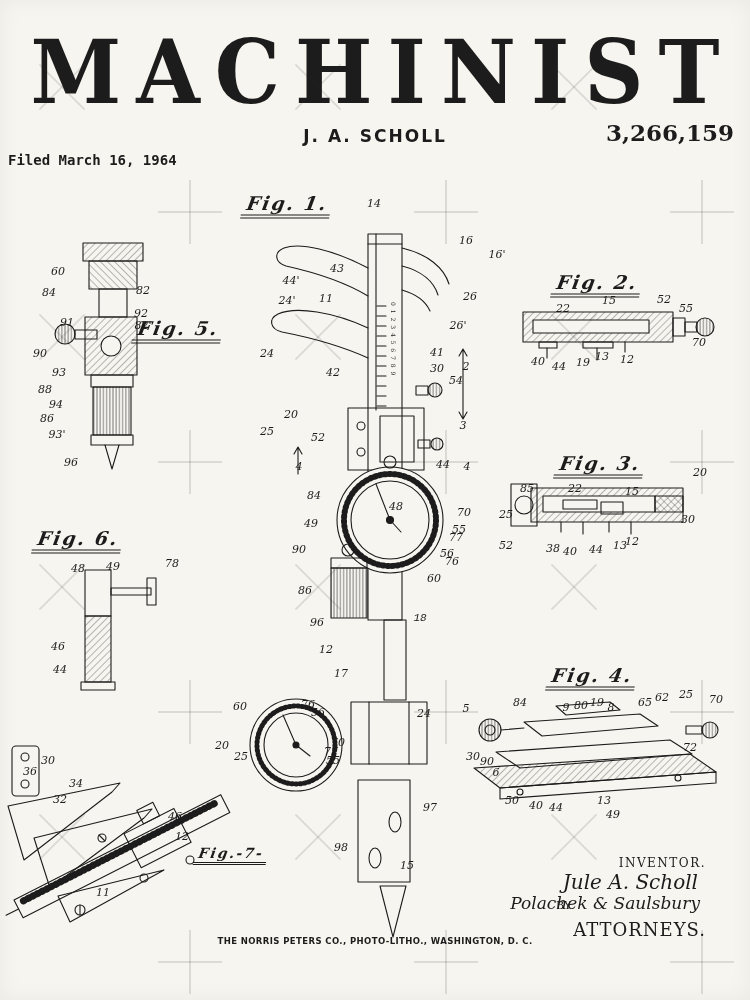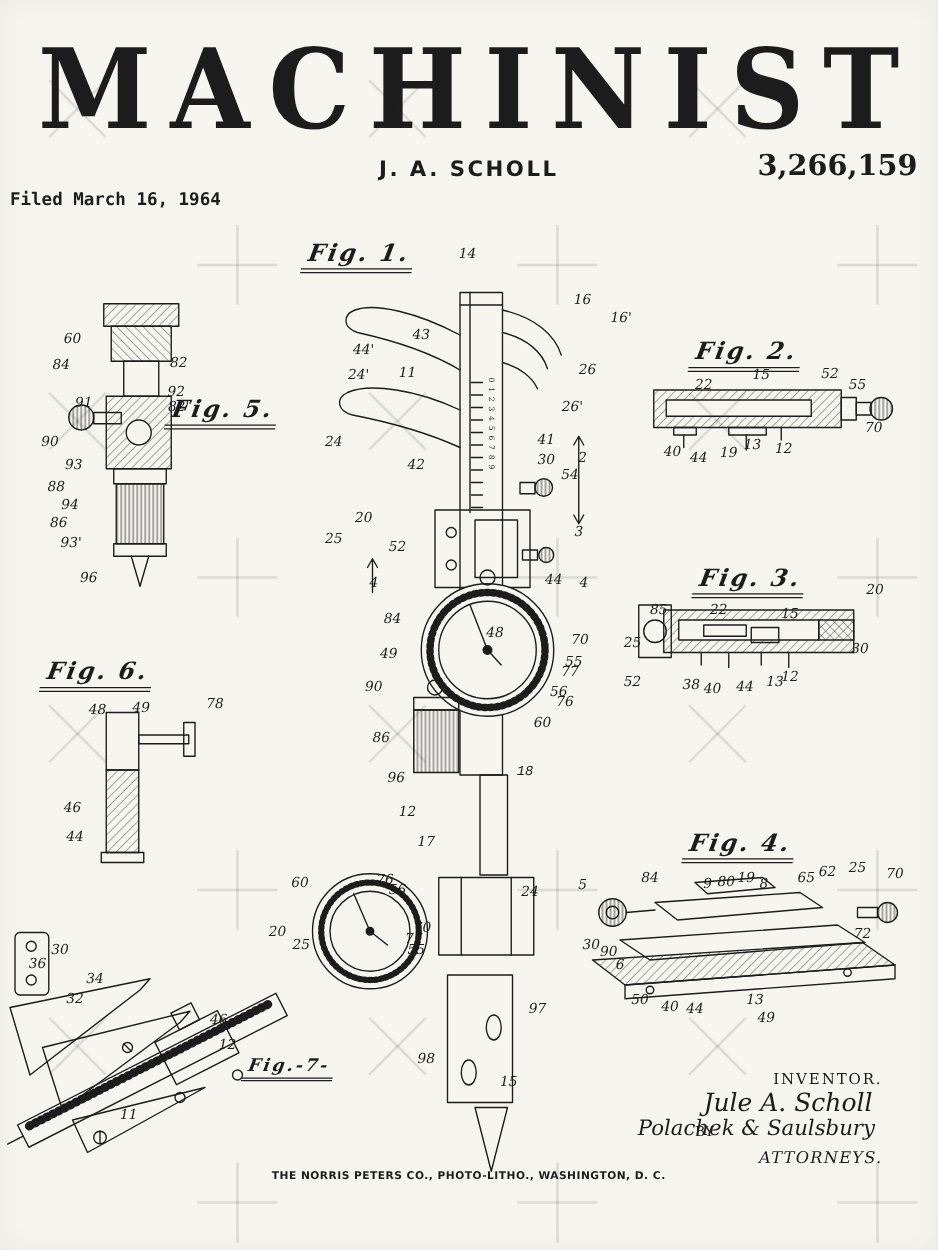--- a/index.html
+++ b/index.html
@@ -42,21 +42,21 @@
   .wm::after{top:0;bottom:0;left:31px;width:2px;}
   .wm-x{transform:rotate(45deg);}
 
   
   .printer{position:absolute;left:0;width:100%;top:936px;text-align:center;z-index:20;
          font-family:"DejaVu Sans",sans-serif;font-weight:bold;font-size:8.5px;letter-spacing:0.4px;}
   .inventor-cap{position:absolute;right:44px;top:856px;font-size:12px;letter-spacing:1.5px;z-index:20;}
   .sig{position:absolute;right:52px;top:870px;font-size:20px;font-style:italic;z-index:20;}
   .by{position:absolute;left:556px;top:899px;font-size:11px;z-index:20;}
   .att-sig{position:absolute;right:50px;top:893px;font-size:17px;font-style:italic;z-index:20;}
-  .attorneys{position:absolute;right:44px;top:919px;font-size:13px;font-style:italic;letter-spacing:1px;z-index:20;}
+  .attorneys{position:absolute;right:44px;top:919px;font-size:18px;letter-spacing:1px;z-index:20;}
 </style>
 </head>
 <body>
 
 <svg width="0" height="0" style="position:absolute" aria-hidden="true">
   <defs>
     <pattern id="hatch" patternUnits="userSpaceOnUse" width="5" height="5" patternTransform="rotate(45)">
       <line x1="0" y1="0" x2="0" y2="5" stroke="#3a3a3a" stroke-width="0.7"></line>
     </pattern>
     <pattern id="hatch2" patternUnits="userSpaceOnUse" width="5" height="5" patternTransform="rotate(135)">

